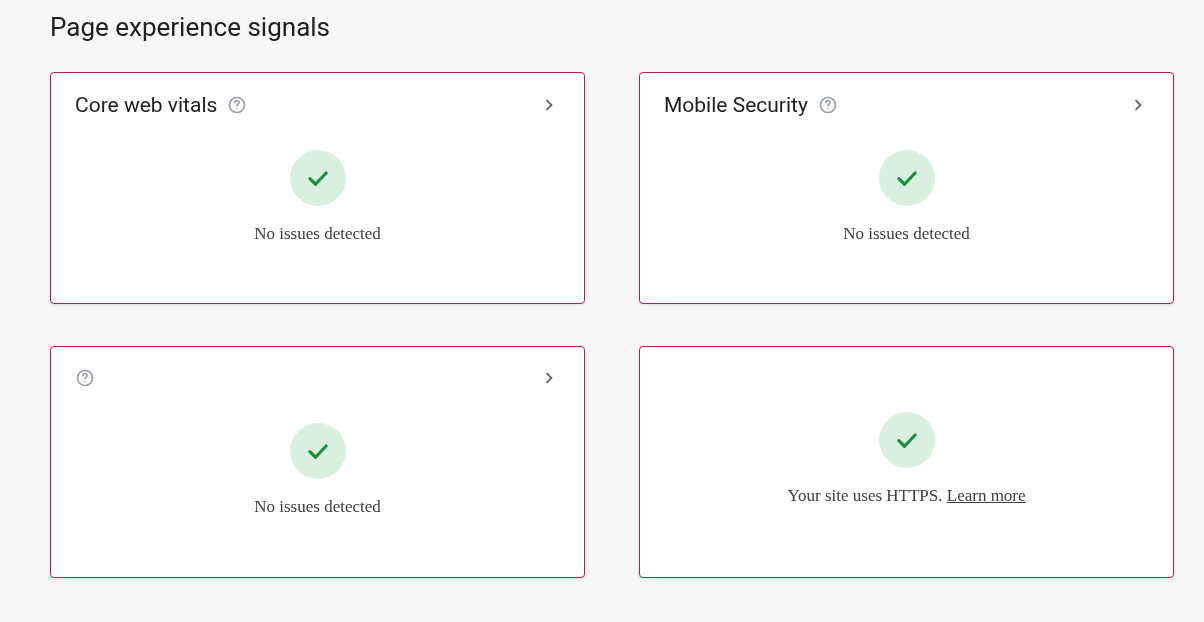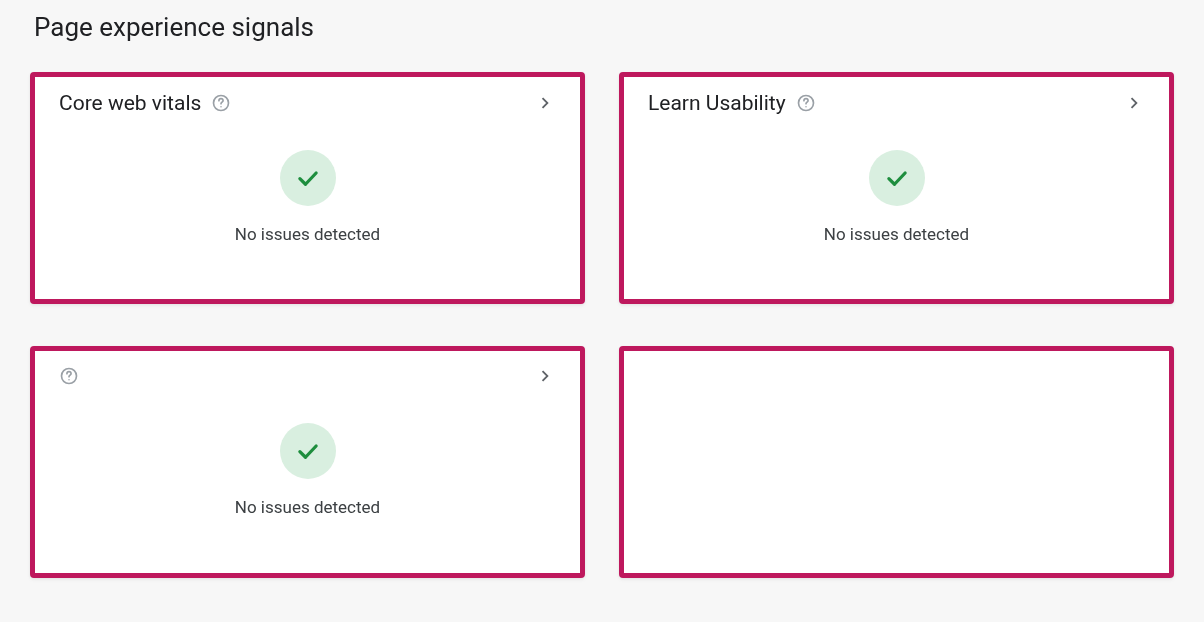--- a/index.html
+++ b/index.html
@@ -11,36 +11,37 @@
       height: 622px;
     }
     .page {
       padding: 12px 30px 30px 30px;
     }
     .page-title {
       font-size: 26px;
       font-weight: 400;
       color: #202124;
       margin-bottom: 30px;
-      margin-left: 4px;
+      margin-left: 20px;
     }
     .grid {
       display: grid;
       grid-template-columns: 1fr 1fr;
       gap: 42px 34px;
     }
     .card {
       background: #fff;
-      border: 5px solid #be185d;
+      border: 1px solid #be185d;
       border-radius: 4px;
       box-shadow: 0 1px 3px rgba(0,0,0,0.05), 0 2px 4px rgba(0,0,0,0.04);
       height: 232px;
-      padding: 14px 24px;
+      padding: 20px 24px;
       display: flex;
       flex-direction: column;
+      margin-left: 20px;
     }
     .card-header {
       display: flex;
       align-items: center;
       gap: 10px;
     }
     .card-title {
       font-size: 21px;
       font-weight: 400;
       color: #202124;
@@ -65,20 +66,21 @@
       cursor: pointer;
     }
     .card-body {
       flex: 1;
       display: flex;
       flex-direction: column;
       align-items: center;
       justify-content: center;
       gap: 18px;
       padding-bottom: 6px;
+      font-family: Liberation Serif, serif;
     }
     .check-badge {
       width: 56px;
       height: 56px;
       border-radius: 50%;
       background: #d9efe0;
       display: flex;
       align-items: center;
       justify-content: center;
       color: #1e8e3e;
@@ -123,21 +125,21 @@
           <svg viewBox="0 0 24 24" width="30" height="30" fill="none" stroke="currentColor" stroke-width="2.6" stroke-linecap="round" stroke-linejoin="round">
             <polyline points="5.5 12.5 10 17 18.5 8"></polyline>
           </svg>
         </div>
         <div class="status-text">No issues detected</div>
       </div>
     </div>
 
     <div class="card">
       <div class="card-header">
-        <span class="card-title">Learn Usability</span>
+        <span class="card-title">Mobile Security</span>
         <span class="help-icon">
           <svg viewBox="0 0 24 24" width="20" height="20" fill="none" stroke="currentColor" stroke-width="2">
             <circle cx="12" cy="12" r="9"></circle>
             <path d="M9.5 9.2a2.5 2.5 0 0 1 5 0c0 1.6-2.5 2-2.5 3.6" stroke-linecap="round"></path>
             <circle cx="12" cy="16.6" r="0.9" fill="currentColor" stroke="none"></circle>
           </svg>
         </span>
         <span class="spacer"></span>
         <span class="chevron">
           <svg viewBox="0 0 24 24" width="22" height="22" fill="currentColor">
@@ -175,16 +177,26 @@
         <div class="check-badge">
           <svg viewBox="0 0 24 24" width="30" height="30" fill="none" stroke="currentColor" stroke-width="2.6" stroke-linecap="round" stroke-linejoin="round">
             <polyline points="5.5 12.5 10 17 18.5 8"></polyline>
           </svg>
         </div>
         <div class="status-text">No issues detected</div>
       </div>
     </div>
 
     <div class="card">
+      <div class="card-body">
+        <div class="check-badge">
+          <svg viewBox="0 0 24 24" width="30" height="30" fill="none" stroke="currentColor" stroke-width="2.6" stroke-linecap="round" stroke-linejoin="round">
+            <polyline points="5.5 12.5 10 17 18.5 8"></polyline>
+          </svg>
+        </div>
+        <div class="status-text">
+          <span>Your site uses HTTPS. </span><a class="link">Learn more</a>
+        </div>
+      </div>
     </div>
 
   </div>
 </div>
 
 </body></html>

